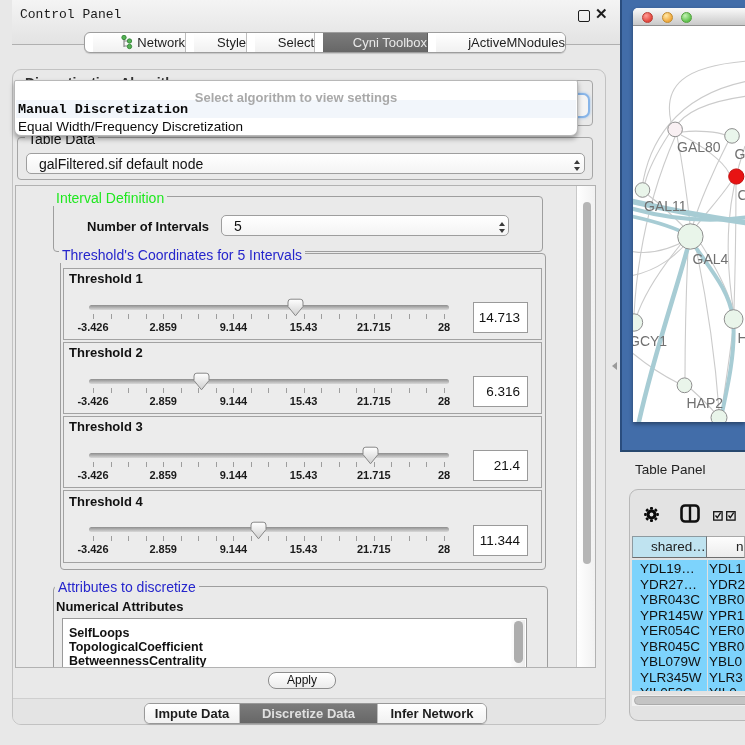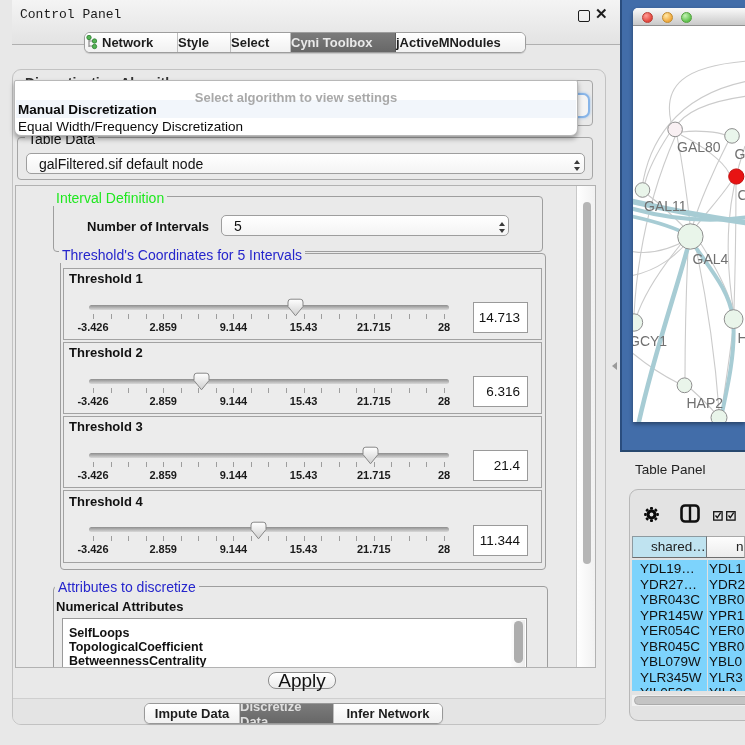--- a/index.html
+++ b/index.html
@@ -12,23 +12,23 @@
   background:linear-gradient(#f4f4f4,#e3e3e3);
   border-bottom:1px solid #b0b0b0;font-family:Liberation Mono, monospace; }
 #titlebar .t { position:absolute; left:8px; top:7px; font-size:13px; color:#1a1a1a; }
 #btn-sq { left:578px; top:10px; width:12px; height:12px; border:1.5px solid #1c1c1c; border-radius:2px; }
 #btn-x  { left:595px; top:5px; font-size:15px; font-weight:bold; color:#1c1c1c; }
 
 
 #tabbar { left:84px; top:32px; height:21px; display:flex;
   border:1px solid #9d9d9d; border-radius:6px; background:#fff; overflow:hidden;
   box-shadow:0 1px 1px rgba(0,0,0,0.15); }
-#tabbar .tab { height:100%; display:flex; align-items:center; justify-content:flex-start;
-  font-size:13px; font-weight:700; color:#1d1d1d; border-right:1px solid #bdbdbd;
-  background:linear-gradient(#ffffff,#f1f1f1); }
+#tabbar .tab { height:100%; display:flex; align-items:center; justify-content:flex-end;
+  font-size:13px; font-weight:400; color:#1d1d1d; border-right:1px solid #bdbdbd;
+  background:linear-gradient(#ffffff,#f1f1f1);margin-left:8px; }
 #tabbar .tab.sel { background:linear-gradient(#7b7b7b,#676767); color:#e9e9e9; border-right:1px solid #5e5e5e; }
 #tabbar .tab:last-child { border-right:none; }
 
 
 #frame { left:12px; top:69px; width:594px; height:656px;
   border:1px solid #c2c2c2; border-radius:9px; background:#e9e9e9; }
 
 
 .tbox { border:1px solid #a6a6a6; border-radius:4px; }
 .tlabel { position:absolute; background:#e9e9e9; padding:0 3px; font-size:14px; white-space:nowrap; }
@@ -54,26 +54,26 @@
 .tlab { position:absolute; font-size:11px; font-weight:bold; color:#1a1a1a; transform:translateX(-50%); }
 .thumb { position:absolute; width:19px; height:19px; }
 .vbox { position:absolute; left:409px; width:55px; height:31px; background:#fff; border:1px solid #9a9a9a;
   font-size:13.5px; text-align:right; padding-right:7px; line-height:29px; }
 
 
 #popup { left:14px; top:80px; width:564px; height:56px; background:#fff;
   border:1px solid #b8b8b8; border-radius:2px 2px 7px 7px;
   box-shadow:0 3px 5px rgba(0,0,0,0.35); z-index:30; }
 #popup .ghost { position:absolute; left:0; right:0; top:9px; text-align:center; color:#a9a9a9; font-weight:bold; font-size:13px; }
-#popup .it1 { position:absolute; left:3px; top:21px; font-weight:bold; font-size:13.5px; color:#0a0a0a; }
+#popup .it1 { position:absolute; left:3px; top:21px; font-weight:bold; font-size:13.5px; color:#0a0a0a;font-family:Liberation Mono, monospace; }
 #popup .it2 { position:absolute; left:3px; top:37.5px; font-size:13.5px; color:#0a0a0a; }
 
 
 #apply { left:268px; top:672px; width:68px; height:17px; border:1px solid #8d8d8d; border-radius:8px;
-  background:linear-gradient(#ffffff,#ebebeb); text-align:center; line-height:15px; font-size:19px; }
+  background:linear-gradient(#ffffff,#ebebeb); text-align:center; line-height:15px; font-size:12px; }
 #btabs { left:144px; top:703px; height:21px; display:flex; border:1px solid #989898; border-radius:6px;
   background:#fff; overflow:hidden; box-shadow:0 1px 1px rgba(0,0,0,0.12); }
 #btabs .tab { height:100%; display:flex; align-items:center; justify-content:center;
   font-size:13px; font-weight:600; color:#1d1d1d; border-right:1px solid #bdbdbd;
   background:linear-gradient(#ffffff,#f1f1f1); }
 #btabs .tab.sel { background:linear-gradient(#7b7b7b,#676767); color:#e0e0e0; }
 #btabs .tab:last-child { border-right:none; }
 
 
 #rblue { left:620px; top:0; width:125px; height:452px; background:#426da9; border-left:2px solid #2a4d7e; border-bottom:2px solid #27486e; }
@@ -249,21 +249,21 @@
         </linearGradient>
       </defs>
     </svg>
 </div>
 
 <div class="abs" style="left:13px; top:698px; width:592px; height:1px; background:#cfcfcf;"></div>
 <div class="abs" style="left:13px; top:699px; width:592px; height:25px; background:#e4e4e4; border-radius:0 0 8px 8px;"></div>
 <div class="abs" id="apply">Apply</div>
 <div class="abs" id="btabs">
   <div class="tab" style="width:95px;">Impute Data</div>
-  <div class="tab sel" style="width:94px;">Discretize Data</div>
+  <div class="tab sel" style="width:138px;">Discretize Data</div>
   <div class="tab" style="width:108px;">Infer Network</div>
 </div>
 
 <div class="abs" style="left:612px; top:362px; width:0; height:0; border-top:4px solid transparent; border-bottom:4px solid transparent; border-right:5px solid #9a9a9a;"></div>
 
 <div class="abs" id="rblue"></div>
 <div class="abs" id="netwin">
   <div id="nettitle">
     <div class="light" style="left:9px;  background:radial-gradient(circle at 35% 30%, #ff9d96, #e2453c 70%); border:1px solid #b93c34;"></div>
     <div class="light" style="left:28.5px; background:radial-gradient(circle at 35% 30%, #ffe9a8, #f0a73a 70%); border:1px solid #c08b2d;"></div>

